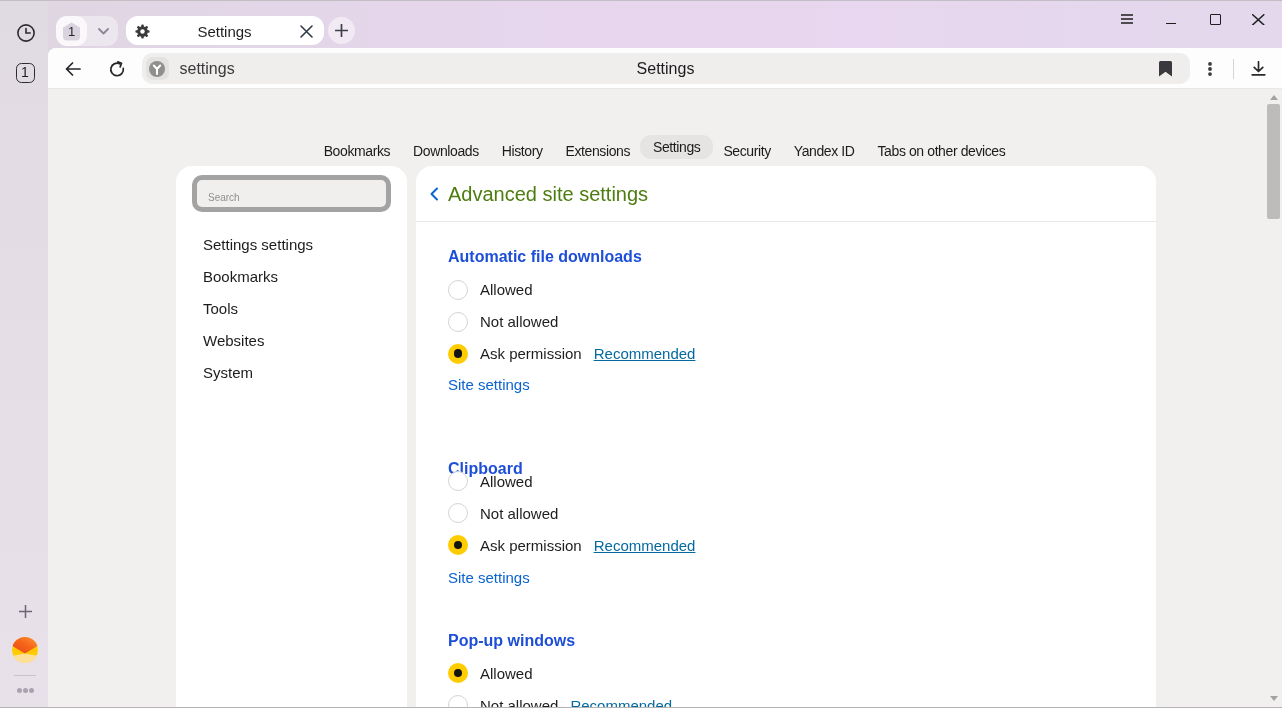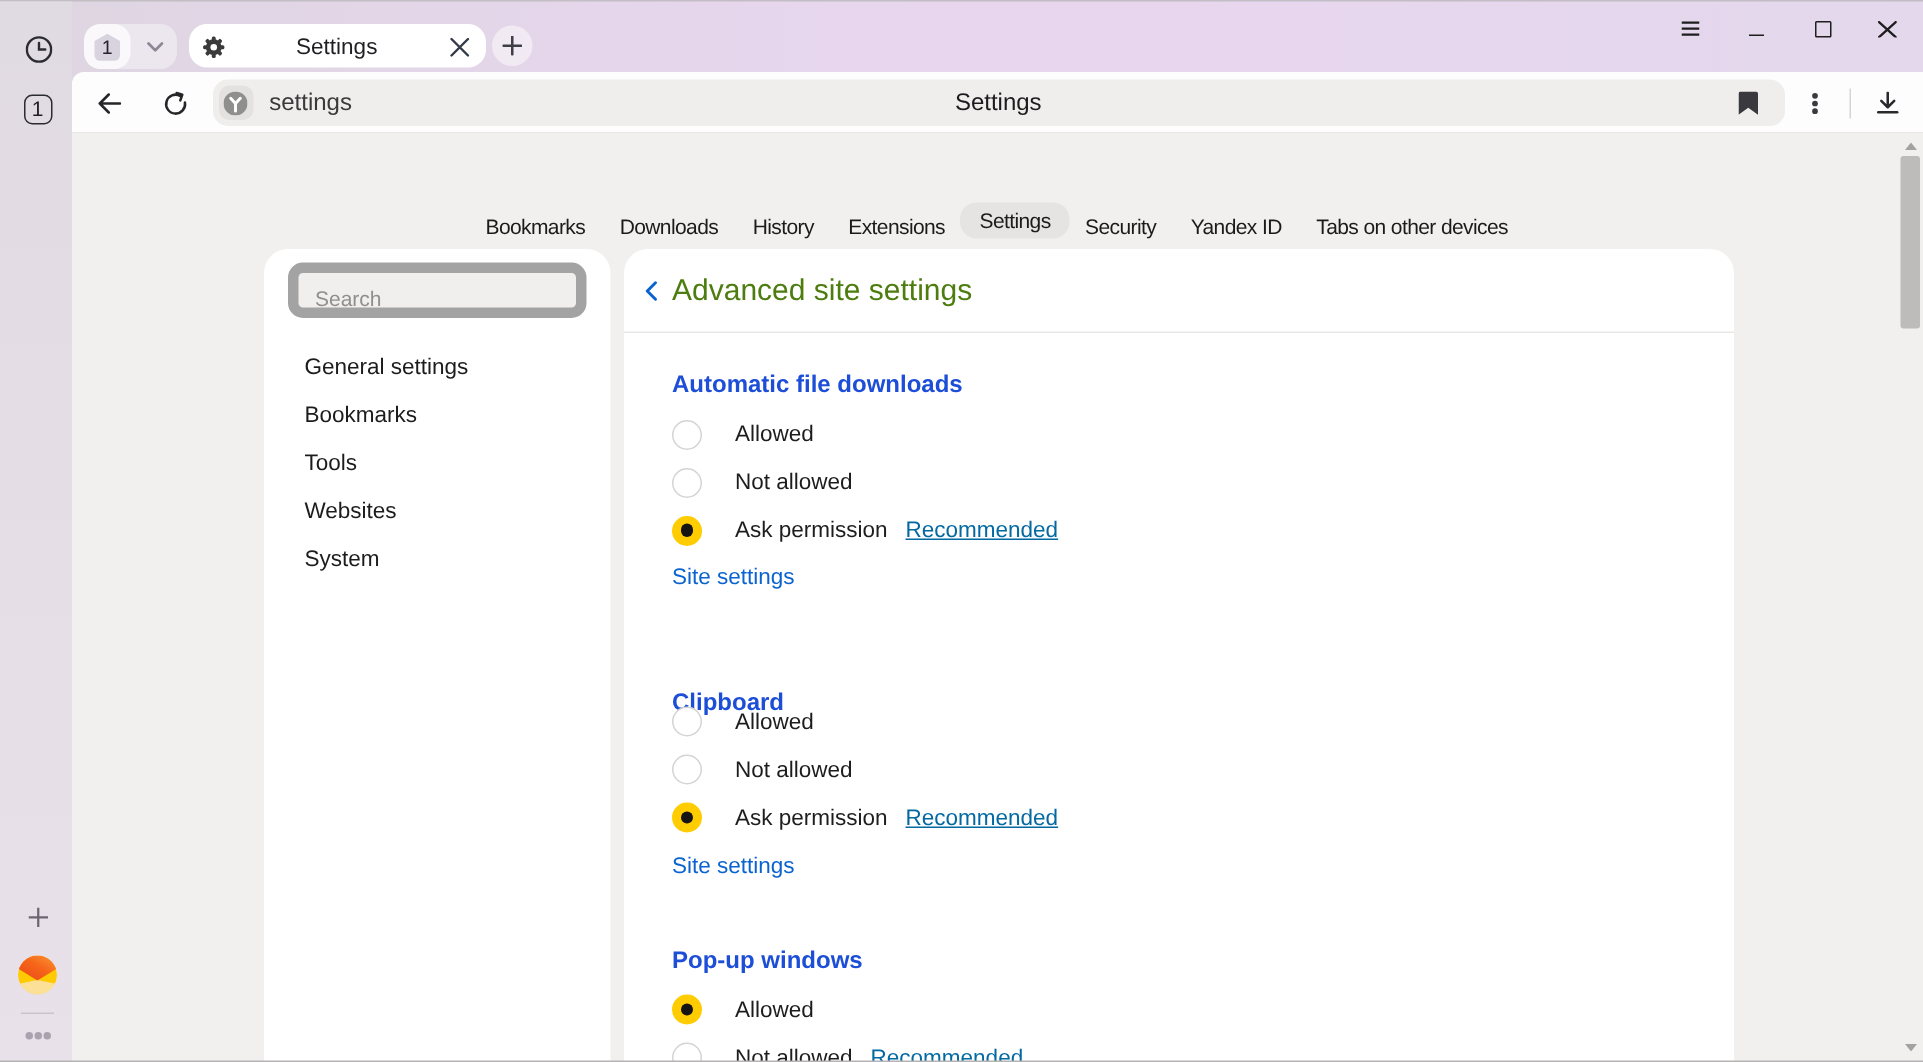--- a/index.html
+++ b/index.html
@@ -33,30 +33,30 @@
   .urltitle { left:0; top:7px; width:100%; text-align:center; font-size:16px; color:#1c1c20; }
   .tooldiv { left:1184.5px; top:11px; width:1px; height:20px; background:#d6d5d3; }
 
   
   .navrow { left:0; top:48px; width:1233px; height:63px; display:flex; align-items:flex-end;
             justify-content:center; gap:23px; font-size:14px; color:#1b1b1b; letter-spacing:-0.4px; }
   .navrow .pill { background:#e6e4e2; border-radius:11px; padding:4px 13px; margin:0 -13px; }
   .panel { background:#fff; border-radius:16px; }
   .leftpanel { left:128px; top:118px; width:231px; height:600px; }
   .search { left:16px; top:9px; width:199px; height:37px; border-radius:10px;
-            background:#f0efed; border:7px solid #a3a3a3; font-size:14px; color:#918f8d;
+            background:#f0efed; border:5px solid #a3a3a3; font-size:10px; color:#918f8d;
             line-height:35px; padding-left:11px; }
   .menu { left:27px; top:62.5px; font-size:15px; color:#1c1c1c; }
   .menu div { height:32px; line-height:32px; }
   .mainpanel { left:368px; top:118px; width:740px; height:600px; }
   .mphead { left:32px; top:16.5px; font-size:20px; color:#4d7c0f; }
   .mpdiv { left:0; top:54.5px; width:740px; height:1px; background:#e9e8e6; }
   .sect { left:32px; font-size:16px; font-weight:bold; color:#1d4ed8; }
   .row { left:32px; height:20px; display:flex; align-items:center; font-size:15px; color:#1d1d1d; }
-  .row .lbl { margin-left:22px; }
+  .row .lbl { margin-left:12px; }
   .row .rec { margin-left:12px; color:#0369a1;text-decoration:underline; }
   .radio { width:20px; height:20px; border-radius:50%; background:#fff;
            border:1.5px solid #d5d4d2; flex:0 0 auto; }
   .radio.sel { background:#ffcc00; border:none; position:relative; }
   .radio.sel::after { content:""; position:absolute; left:5.8px; top:5.8px; width:8.4px;
            height:8.4px; border-radius:50%; background:#141414; }
   .link { left:32px; font-size:15px; color:#0b63d0; }
 
   
   .sbthumb { left:1219.3px; top:56px; width:12.6px; height:114.5px; background:#bdbcbb; border-radius:2px; }
@@ -182,21 +182,21 @@
       <span>Extensions</span>
       <span class="pill">Settings</span>
       <span>Security</span>
       <span>Yandex ID</span>
       <span>Tabs on other devices</span>
     </div>
 
     <div class="abs panel leftpanel">
       <div class="abs search">Search</div>
       <div class="abs menu">
-        <div>General settings</div>
+        <div>Settings settings</div>
         <div>Bookmarks</div>
         <div>Tools</div>
         <div>Websites</div>
         <div>System</div>
       </div>
     </div>
 
     <div class="abs panel mainpanel">
       <svg class="abs" style="left:13px; top:21px;" width="10" height="14" viewBox="0 0 10 14">
         <path d="M8 1.5 L2.5 7 L8 12.5" fill="none" stroke="#0b63d0" stroke-width="2" stroke-linecap="round" stroke-linejoin="round"></path>

